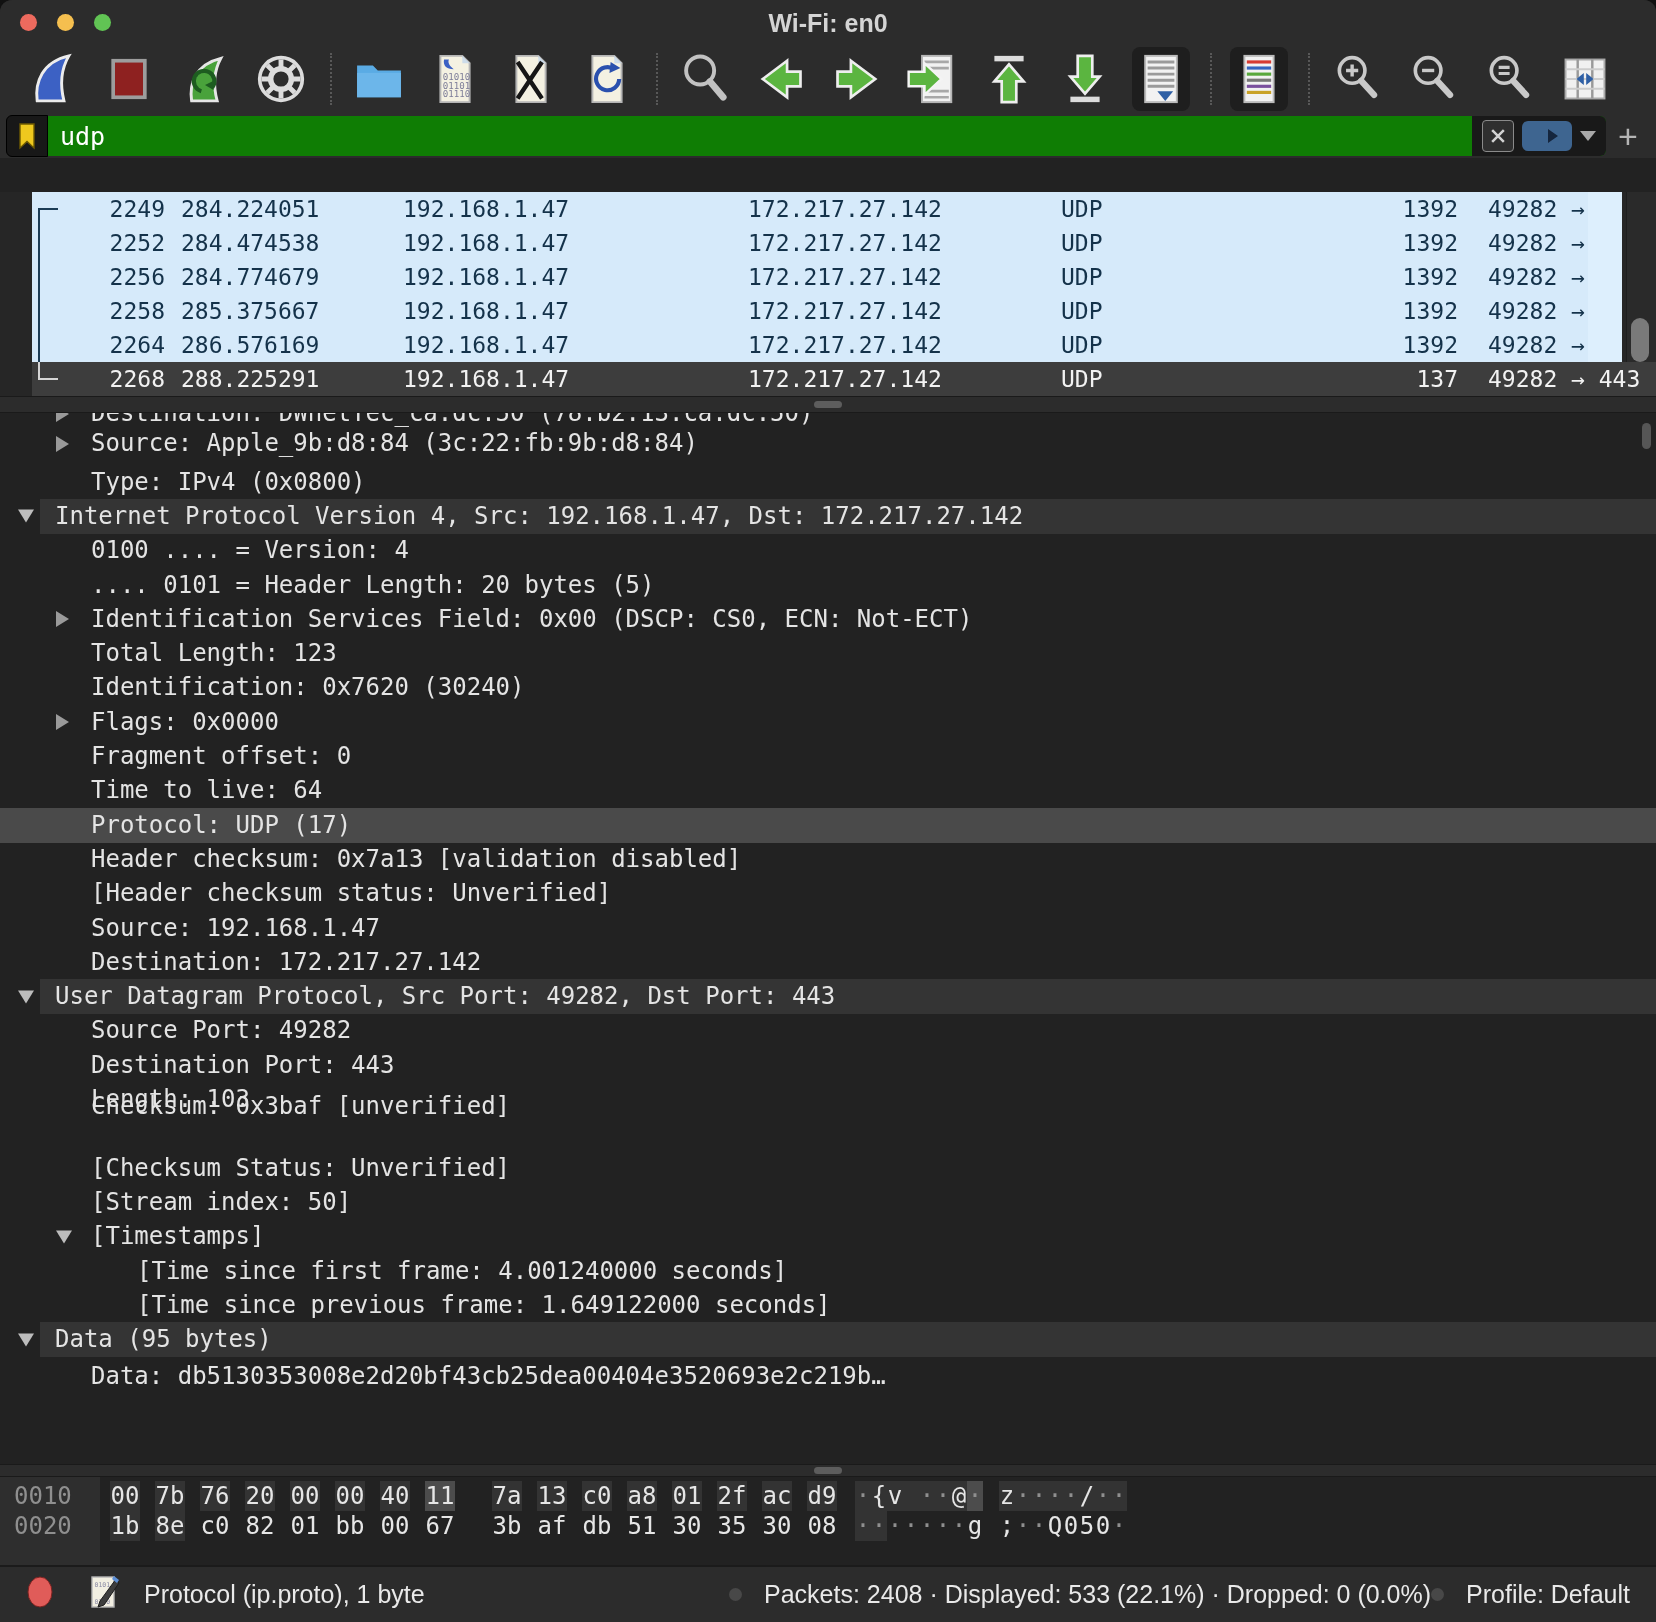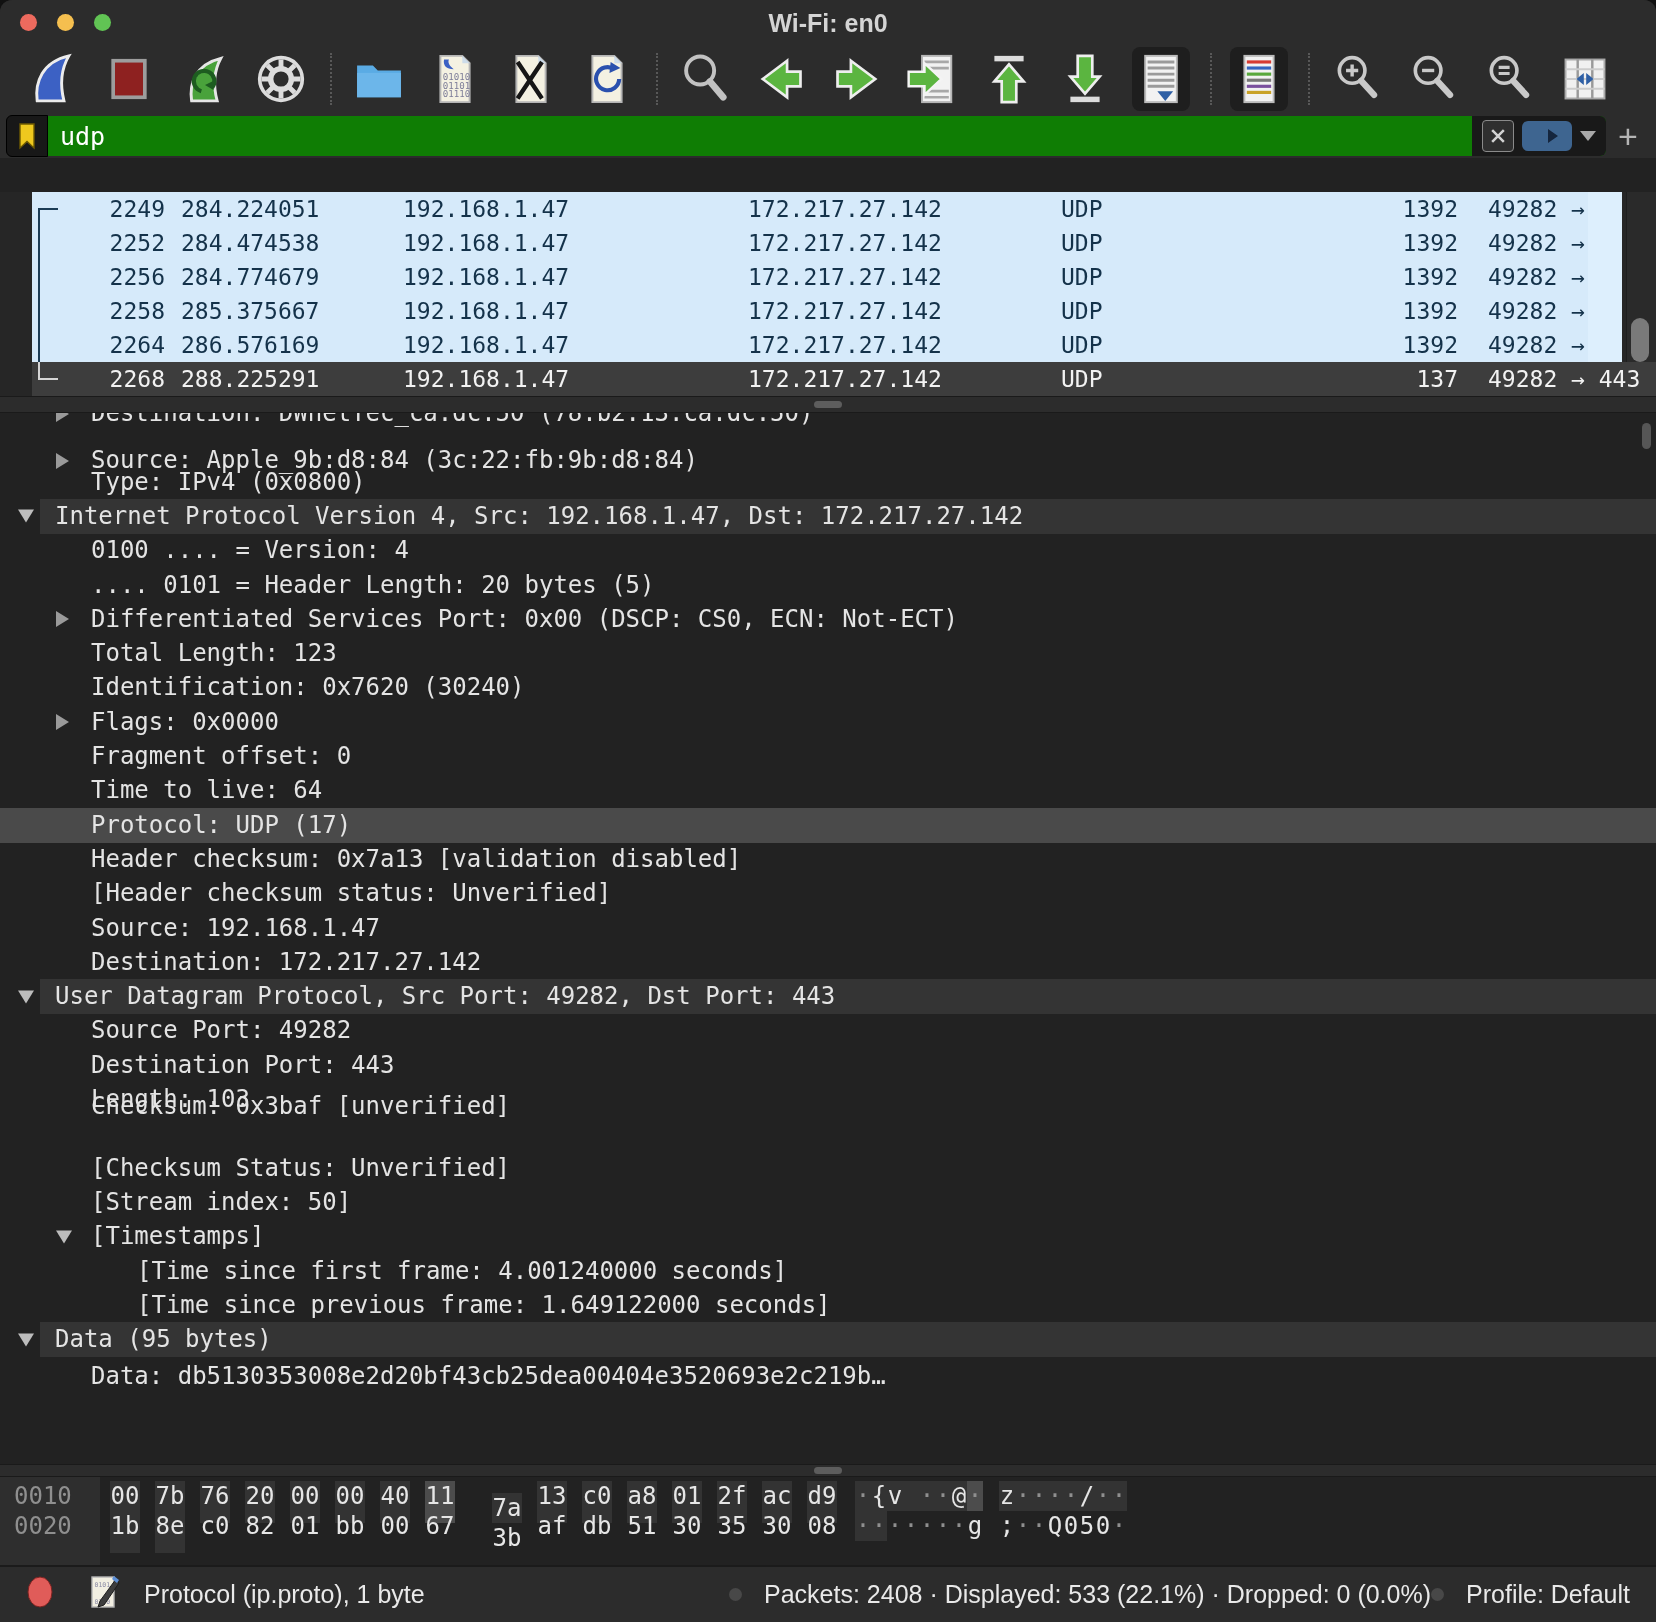--- a/index.html
+++ b/index.html
@@ -82,21 +82,21 @@
   .dvthumb{position:absolute;right:5px;top:10px;width:9px;height:26px;border-radius:5px;background:#565656;z-index:2;}
 
   
   .hexpane{position:absolute;top:1477px;left:0;width:1656px;height:88px;background:#222;overflow:hidden;
     font-family:"DejaVu Sans Mono",monospace;font-size:24px;}
   .hgutter{position:absolute;left:0;top:0;width:100px;height:88px;background:#2e2e2e;}
   .hrow{position:absolute;left:0;right:0;height:30px;line-height:30px;}
   .hoff{position:absolute;left:14px;color:#8f8f8f;}
   .hbytes{position:absolute;left:110px;display:flex;gap:15px;}
   .hbyte{width:30px;text-align:center;color:#e6e6e6;}
-  .hbyte.grp{margin-left:22px;margin-top:12px;}
+  .hbyte.grp{margin-left:22px;}
   .hascii{position:absolute;left:855px;display:flex;}
   .hch{width:16px;text-align:center;color:#e6e6e6;}
   .hch.dim{color:#8f8f8f;}
   .hlL{background:#333333;} .hlF{background:#4c4c4c;}
 
   
   .status{position:absolute;top:1565px;left:0;width:1656px;height:57px;background:#2c2c2c;
     border-top:2px solid #1b1b1b;display:flex;align-items:center;font-size:25px;color:#e9e9e9;box-sizing:border-box;}
   .sdot{width:13px;height:13px;border-radius:50%;background:#484848;flex:0 0 auto;}
   .sexpert{margin-left:26px;flex:0 0 auto;}
@@ -362,40 +362,40 @@
   <div class="splitter sp1">
     <div class="handle"></div>
   </div>
 
   <div class="details">
     <div>
         <div class="drow" style="top: -17px;">
           <div class="exp closed ind1"></div>
           <div class="dtext ind1">Destination: DWnetTec_ca:dc:50 (78:b2:13:ca:dc:50)</div>
         </div>
-        <div class="drow" style="top: 30px;">
+        <div class="drow" style="top: 13px;">
           <div class="exp closed ind1"></div>
           <div class="dtext ind1">Source: Apple_9b:d8:84 (3c:22:fb:9b:d8:84)</div>
         </div>
         <div class="drow" style="top: 51.6px;">
           <div class="dtext ind1">Type: IPv4 (0x0800)</div>
         </div>
         <div class="drow band" style="top: 85.9px;">
           <div class="exp open ind0"></div>
           <div class="dtext ind0">Internet Protocol Version 4, Src: 192.168.1.47, Dst: 172.217.27.142</div>
         </div>
         <div class="drow" style="top: 120.2px;">
           <div class="dtext ind1">0100 .... = Version: 4</div>
         </div>
         <div class="drow" style="top: 154.5px;">
           <div class="dtext ind1">.... 0101 = Header Length: 20 bytes (5)</div>
         </div>
         <div class="drow" style="top: 188.8px;">
           <div class="exp closed ind1"></div>
-          <div class="dtext ind1">Differentiated Services Port: 0x00 (DSCP: CS0, ECN: Not-ECT)</div>
+          <div class="dtext ind1">Identification Services Field: 0x00 (DSCP: CS0, ECN: Not-ECT)</div>
         </div>
         <div class="drow" style="top: 223.1px;">
           <div class="dtext ind1">Total Length: 123</div>
         </div>
         <div class="drow" style="top: 257.4px;">
           <div class="dtext ind1">Identification: 0x7620 (30240)</div>
         </div>
         <div class="drow" style="top: 291.7px;">
           <div class="exp closed ind1"></div>
           <div class="dtext ind1">Flags: 0x0000</div>

